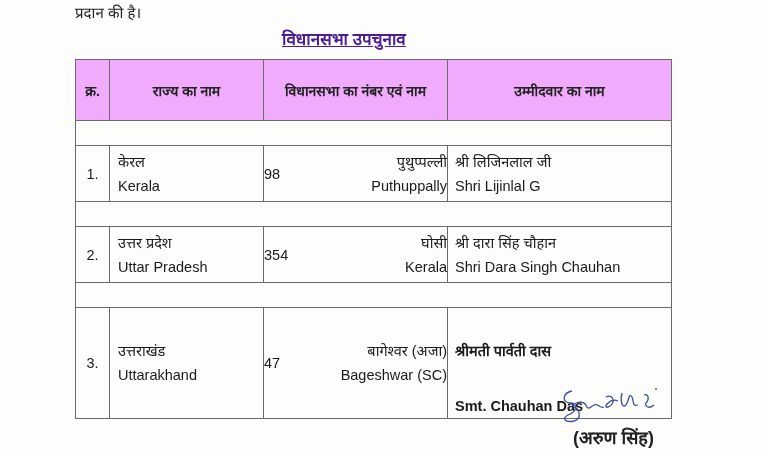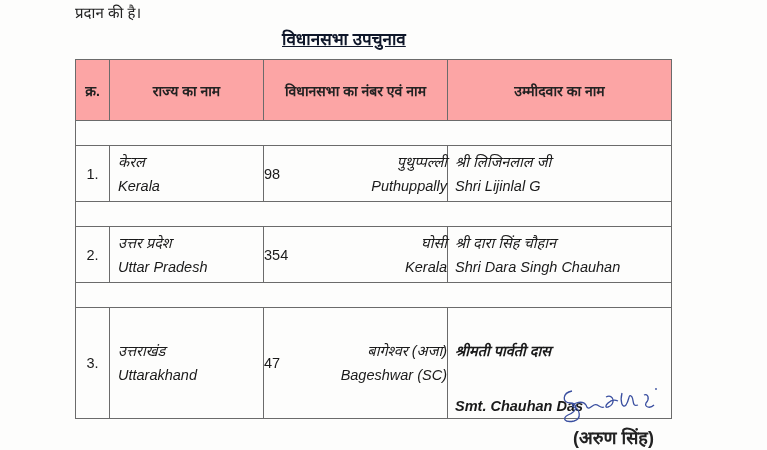--- a/index.html
+++ b/index.html
@@ -1,31 +1,31 @@
 <!DOCTYPE html>
 <html><head>
 <meta charset="utf-8">
 <style>
   html, body { margin:0; padding:0; }
   body { width:767px; height:450px; background:#fdfdfc; position:relative; overflow:hidden;
          font-family:"Liberation Sans", "DejaVu Sans", sans-serif; color:#1a1a1a; }
   .intro { position:absolute; left:75px; top:2px; font-size:15px; color:#222; }
   .title { position:absolute; left:282px; top:27px; font-size:17px; font-weight:bold;
-           text-decoration:underline; color:#0f172a; }
+           text-decoration:underline; color:#4c1d95; }
   table.t { position:absolute; left:75px; top:59px; border-collapse:collapse; width:597px; }
   table.t td, table.t th { border:1px solid #6b6b6b; padding:0; vertical-align:middle; }
-  table.t th { background:#fca5a5; font-weight:bold; font-size:14px; height:60px; color:#222; }
+  table.t th { background:#f0abfc; font-weight:bold; font-size:14px; height:60px; color:#222; }
   tr.spacer td { height:24px; background:#fdfdfc; }
   tr.row td { height:55px; font-size:14.5px; }
   .c-num { width:33px; text-align:center; }
   .c-state { width:145px; padding-left:8px !important; }
   .c-no { text-align:left; padding-right:3px !important; width:26px; border-right:none !important; }
   .c-name { width:152px; padding-left:2px !important; border-left:none !important;text-align:right; }
   .c-cand { padding-left:7px !important; }
-  .line { display:block; line-height:24px;font-style:italic; }
+  .line { display:block; line-height:24px; }
   .bold { font-weight:bold;margin-top:31px; }
   .sign { position:absolute; left:560px; top:385px; width:110px; height:40px; }
   .signer { position:absolute; left:573px; top:425px; font-size:18px; font-weight:bold; color:#222; }
 </style>
 </head>
 <body>
 
 <div class="intro">प्रदान की है।</div>
 <div class="title">विधानसभा उपचुनाव</div>
 

